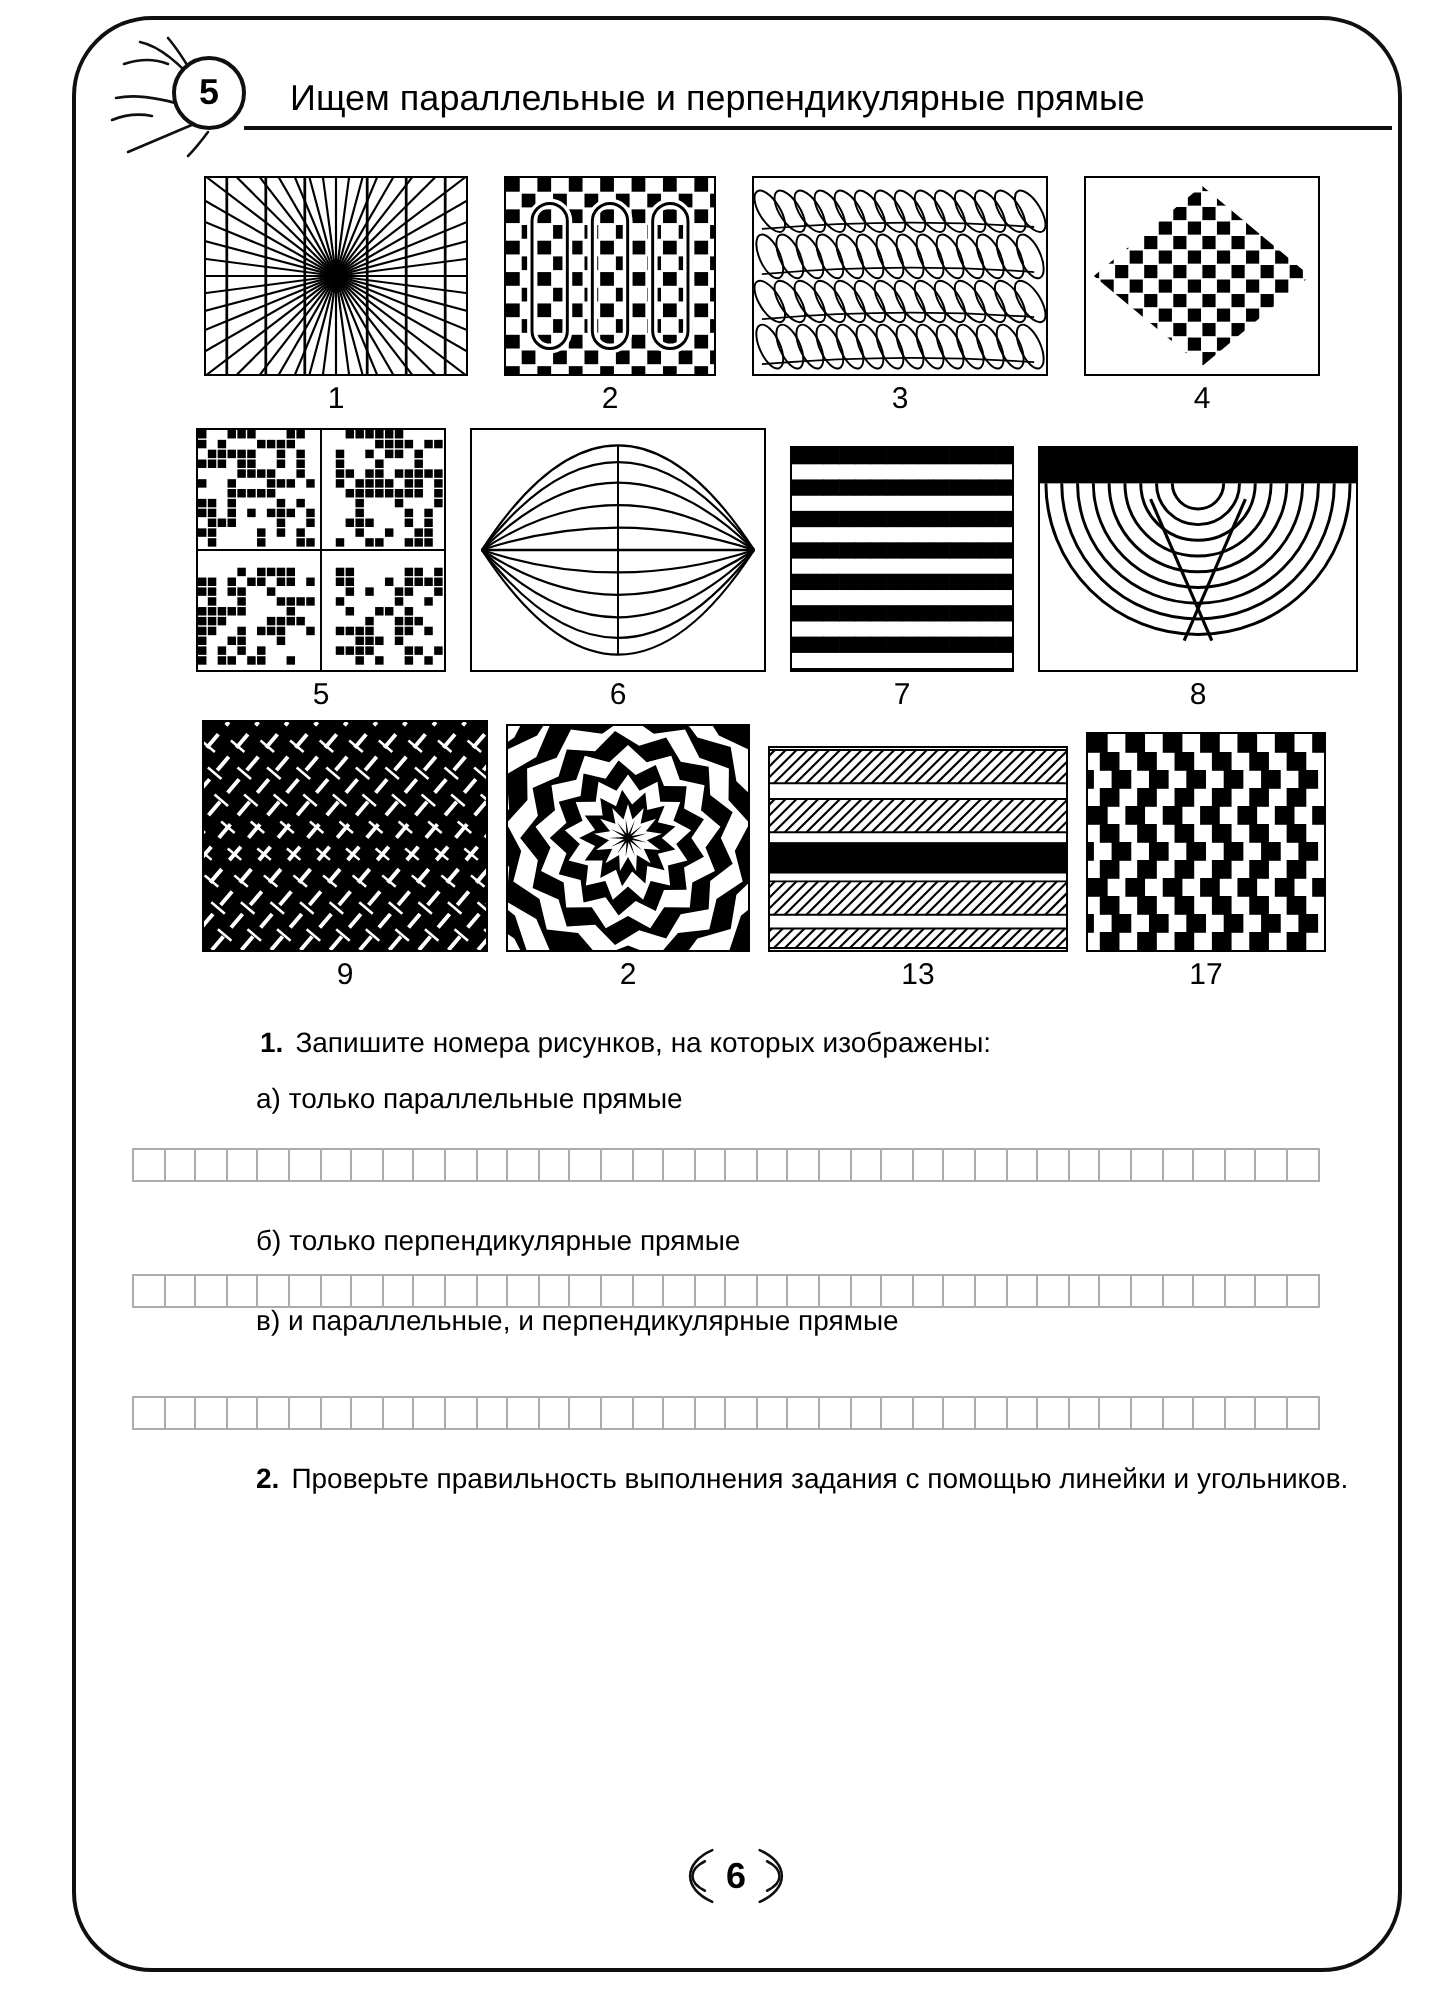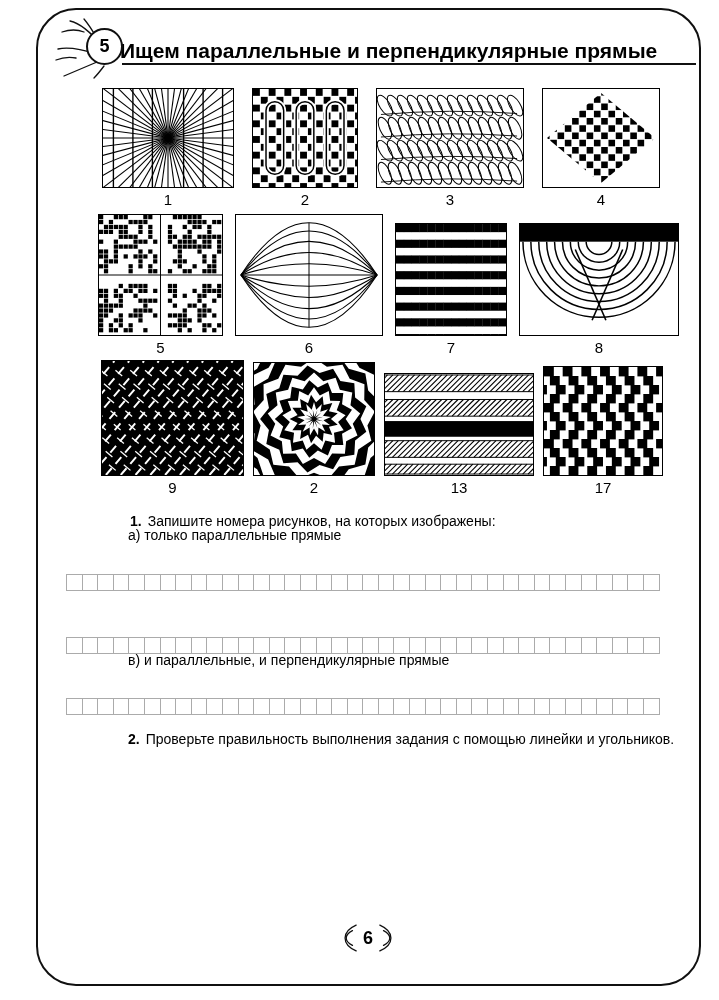--- a/index.html
+++ b/index.html
@@ -5,38 +5,38 @@
   html,body{margin:0;padding:0;background:#fff;}
   .page{position:relative;width:719px;height:1000px;background:#fff;overflow:hidden;
         font-family:"Liberation Sans",sans-serif;color:#000;}
   .frame{position:absolute;left:36px;top:8px;right:18px;bottom:14px;
          border:2.5px solid #101010;border-radius:40px;}
   
   .sun{position:absolute;left:50px;top:16px;width:72px;height:64px;z-index:1;}
   .badge{position:absolute;left:86px;top:28px;width:33px;height:33px;border:2.6px solid #101010;
          border-radius:50%;background:#fff;display:flex;align-items:center;justify-content:center;
          font-size:18px;font-weight:bold;z-index:2;}
-  .title{position:absolute;left:120px;top:39px;font-size:21px;font-weight:bold;margin:0;}
+  .title{position:absolute;left:145px;top:39px;font-size:18px;font-weight:normal;margin:0;}
   .rule{position:absolute;left:122px;top:63px;width:574px;height:1.6px;background:#101010;}
   
   .row{position:absolute;display:flex;align-items:flex-end;}
   .row1{left:102px;top:88px;gap:18px;}
   .row2{left:98px;top:214px;gap:12px;}
   .row3{left:101px;top:360px;gap:9px;}
   .fig{display:flex;flex-direction:column;align-items:center;gap:3px;margin:0;}
   .fig-img{box-sizing:border-box;border:1px solid #000;background:#fff;}
   .fig-img svg{display:block;}
   .fig figcaption{font-size:15px;}
   .i1{width:132px;height:100px}.i2{width:106px;height:100px}.i3{width:148px;height:100px}.i4{width:118px;height:100px}
   .i5{width:125px;height:122px}.i6{width:148px;height:122px}.i7{width:112px;height:113px}.i8{width:160px;height:113px}
   .i9{width:143px;height:116px}.i10{width:122px;height:114px}.i11{width:150px;height:103px}.i12{width:120px;height:110px}
   
   .tline{position:absolute;font-size:14px;margin:0;}
   #t1{left:130px;top:513px;}
-  #ia{left:128px;top:527px;}
+  #ia{left:128px;top:541px;}
   #ib{left:128px;top:612px;}
   #iv{left:128px;top:652px;}
   #t2{left:128px;top:729px;width:566px;text-align:justify;text-align-last:left;line-height:1.55;}
   b.num{margin-right:6px;}
   
   .strip{position:absolute;left:66px;display:flex;height:17px;}
   .sa{top:574px}.sb{top:637px}.sv{top:698px}
   .cell{width:14.6px;height:15px;border:1px solid #ababab;margin-left:-1px;background:#fff;}
   .cell:first-child{margin-left:0;}
   
@@ -1298,20 +1298,21 @@
       <div class="cell"></div>
       <div class="cell"></div>
       <div class="cell"></div>
       <div class="cell"></div>
       <div class="cell"></div>
       <div class="cell"></div>
       <div class="cell"></div>
       <div class="cell"></div>
     </div>
 
+  <p class="tline" id="ib">б) только перпендикулярные прямые</p>
   <div class="strip sb">
       <div class="cell"></div>
       <div class="cell"></div>
       <div class="cell"></div>
       <div class="cell"></div>
       <div class="cell"></div>
       <div class="cell"></div>
       <div class="cell"></div>
       <div class="cell"></div>
       <div class="cell"></div>

